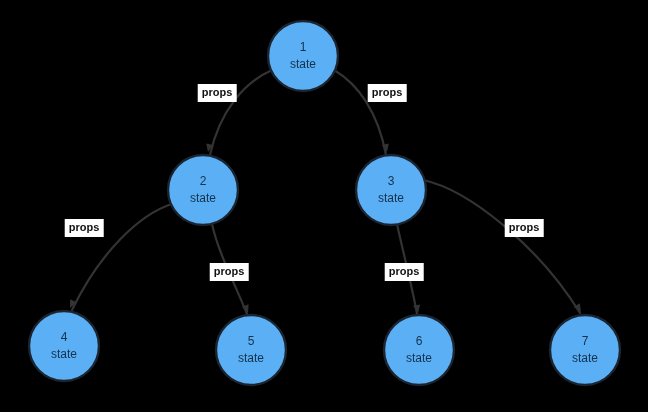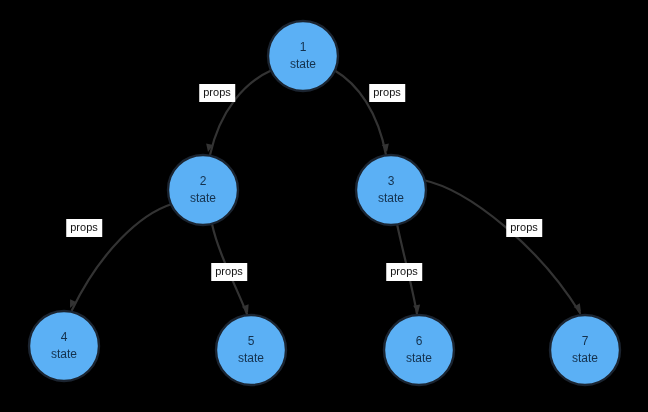--- a/index.html
+++ b/index.html
@@ -47,20 +47,21 @@
   .edge-label-box {
     position: absolute;
     background: #ffffff;
     color: #111111;
     font-family: "Liberation Sans", sans-serif;
     font-size: 11px;
     line-height: 13px;
     padding: 2px 4px 3px 4px;
     white-space: nowrap;
     transform: translate(-50%, -50%);
+    font-weight: bold;
   }
   .arrow-head {
     fill: #333333;
     stroke: none;
   }
 </style>
 </head>
 <body>
 
 <div id="canvas">

